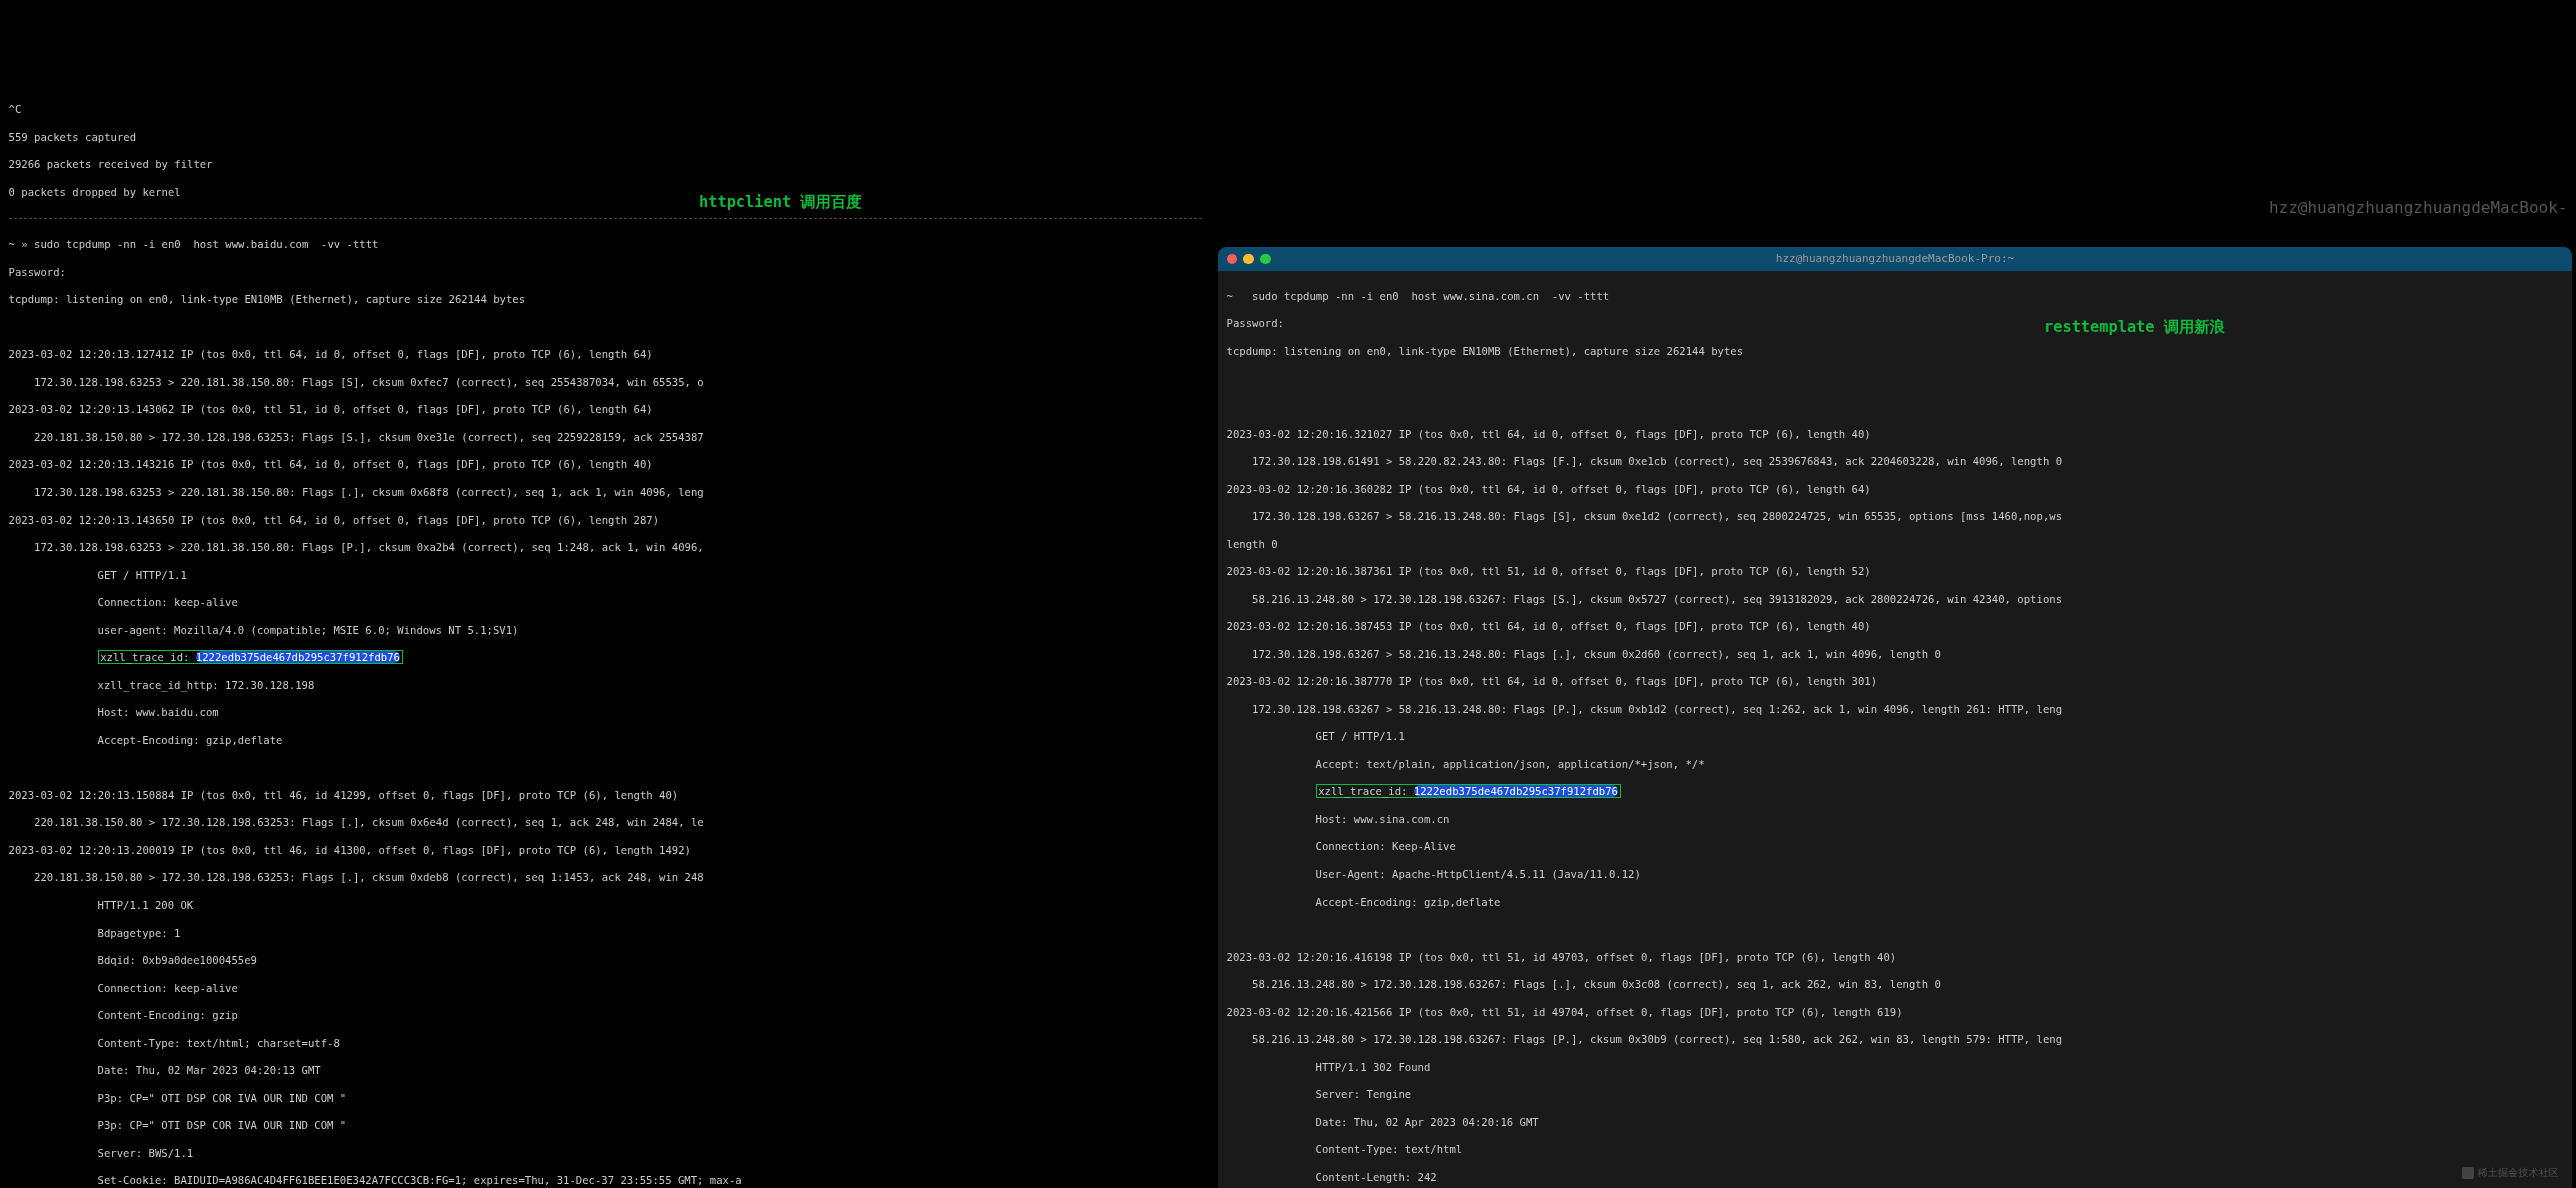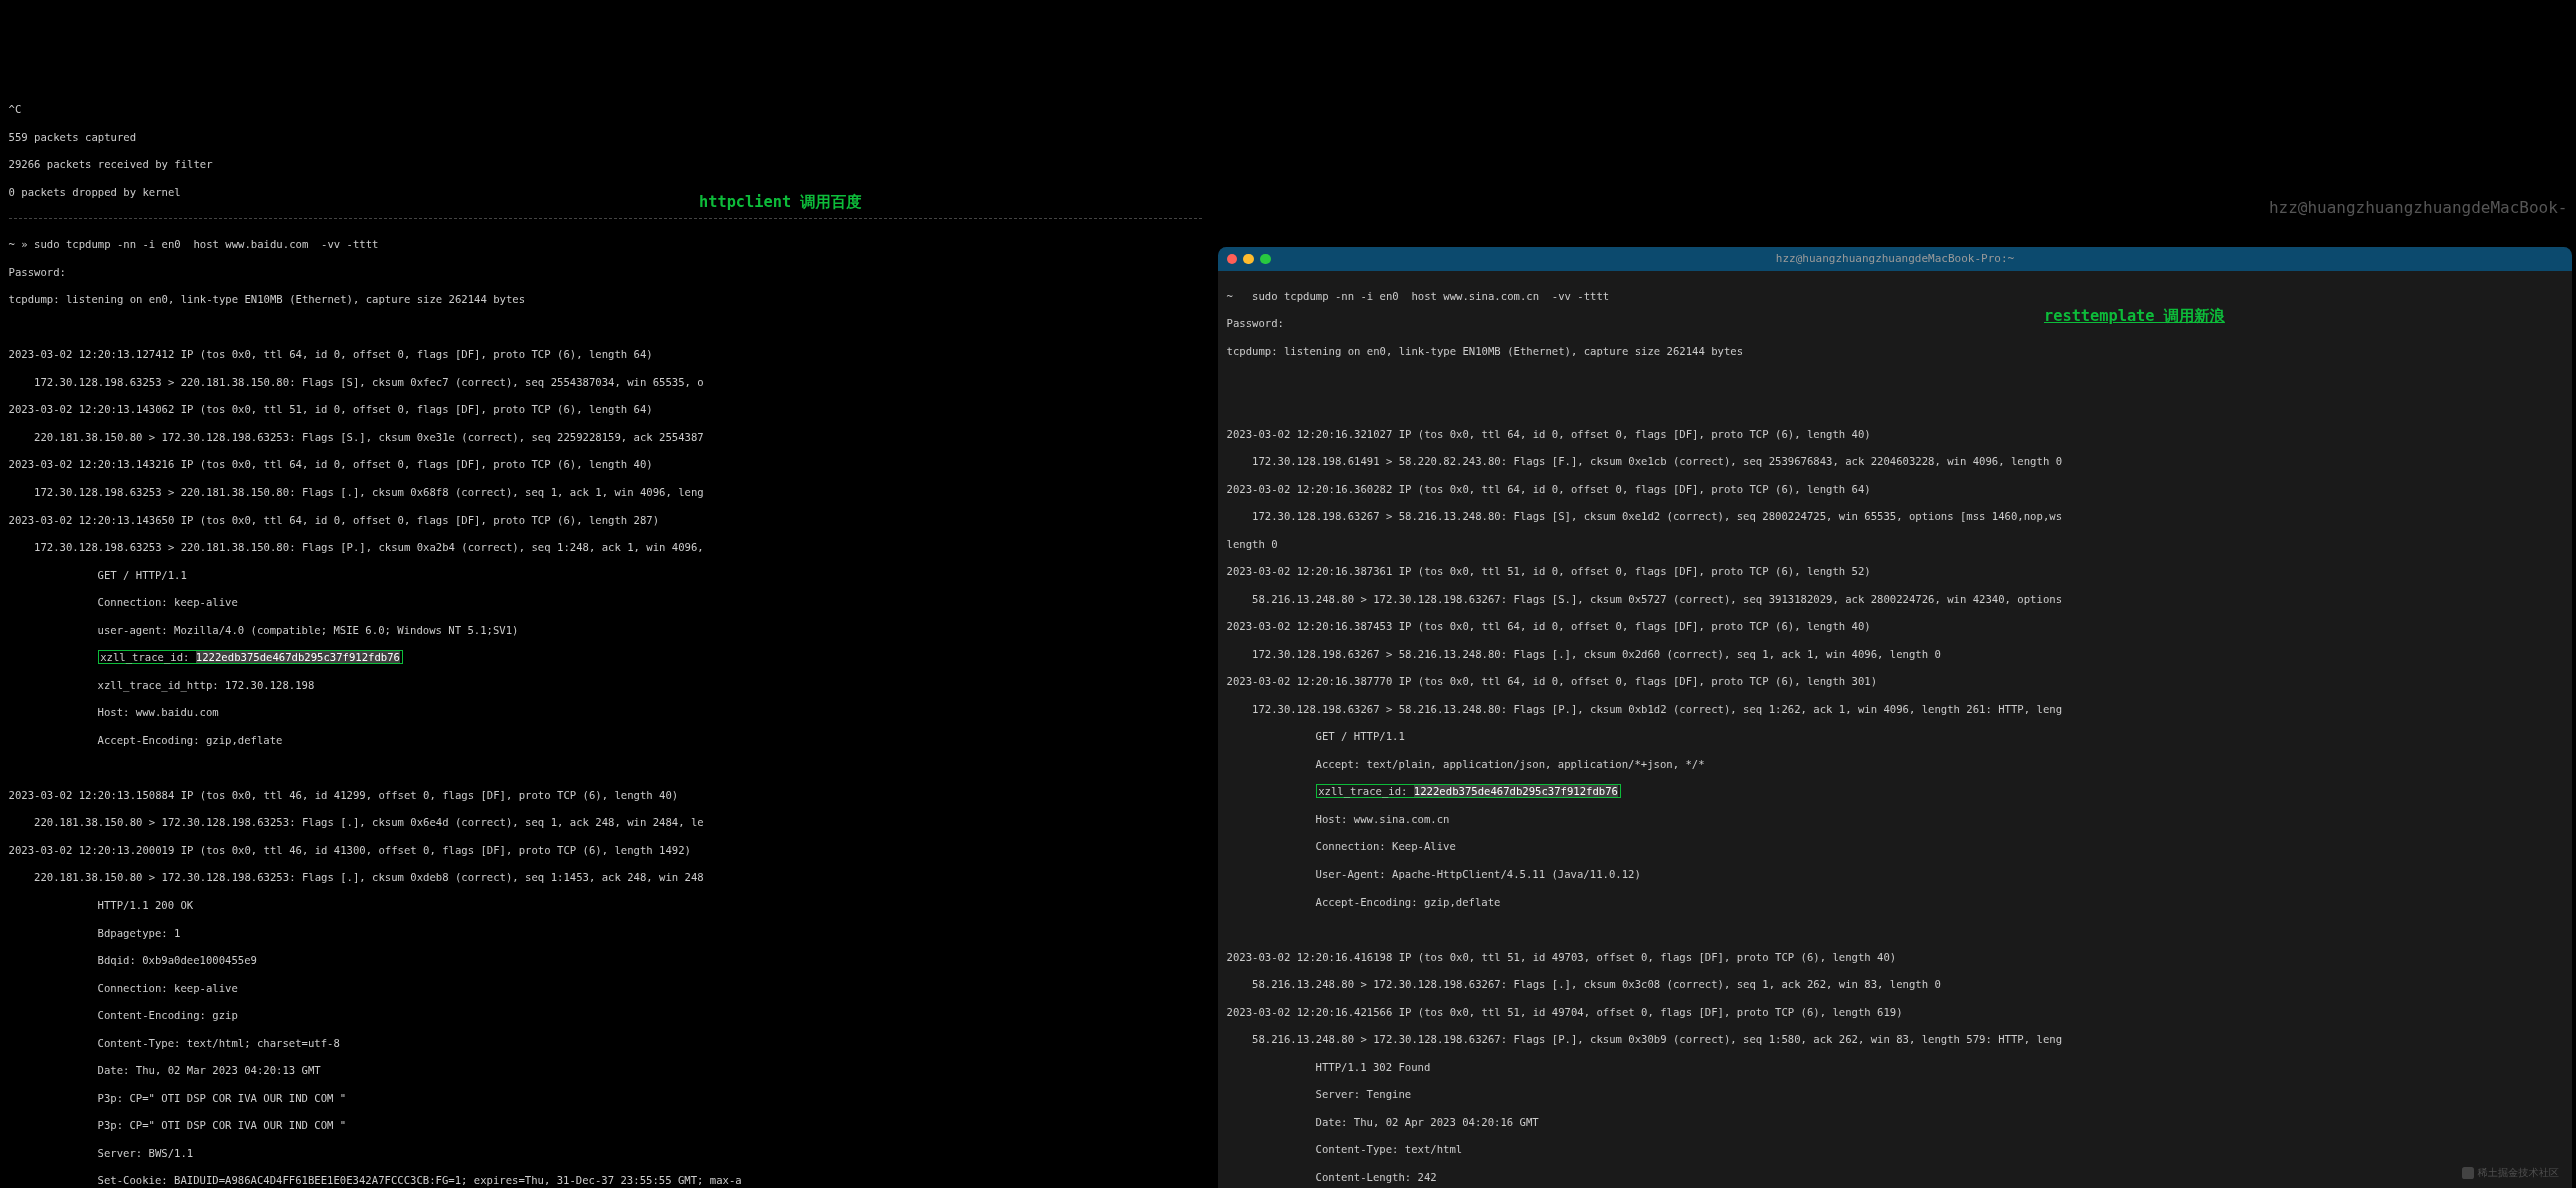--- a/index.html
+++ b/index.html
@@ -67,22 +67,23 @@
       font-weight: bold;
       font-size: 15.3px;
       position: absolute;
     }
     .highlight-box {
       display: inline;
       border: 1.7px solid #0dbc3a;
       padding: 0 1.7px;
     }
     .selected-text {
-      background: #404040;
+      background: #1d4ed8;
       color: #fff;
+      border-radius: 6px;
     }
     .faded-right {
       position: absolute;
       right: 8.5px;
       top: 198px;
       color: #555;
       font-size: 16px;
     }
     .watermark {
       position: absolute;
@@ -195,16 +196,16 @@
 <span class="line">2023-03-02 12:20:16.421566 IP (tos 0x0, ttl 51, id 49704, offset 0, flags [DF], proto TCP (6), length 619)</span>
 <span class="line">    58.216.13.248.80 &gt; 172.30.128.198.63267: Flags [P.], cksum 0x30b9 (correct), seq 1:580, ack 262, win 83, length 579: HTTP, leng</span>
 <span class="line indent3">HTTP/1.1 302 Found</span>
 <span class="line indent3">Server: Tengine</span>
 <span class="line indent3">Date: Thu, 02 Apr 2023 04:20:16 GMT</span>
 <span class="line indent3">Content-Type: text/html</span>
 <span class="line indent3">Content-Length: 242</span>
   </div>
 </div>
 
-<div class="annotation-green" style="left:2044px; top:307px;text-decoration:underline;">resttemplate 调用新浪</div>
+<div class="annotation-green" style="left:2044px; top:318px;">resttemplate 调用新浪</div>
 
 <div class="watermark"><span class="watermark-icon"></span><span>稀土掘金技术社区</span></div>
 
 
 </body></html>

